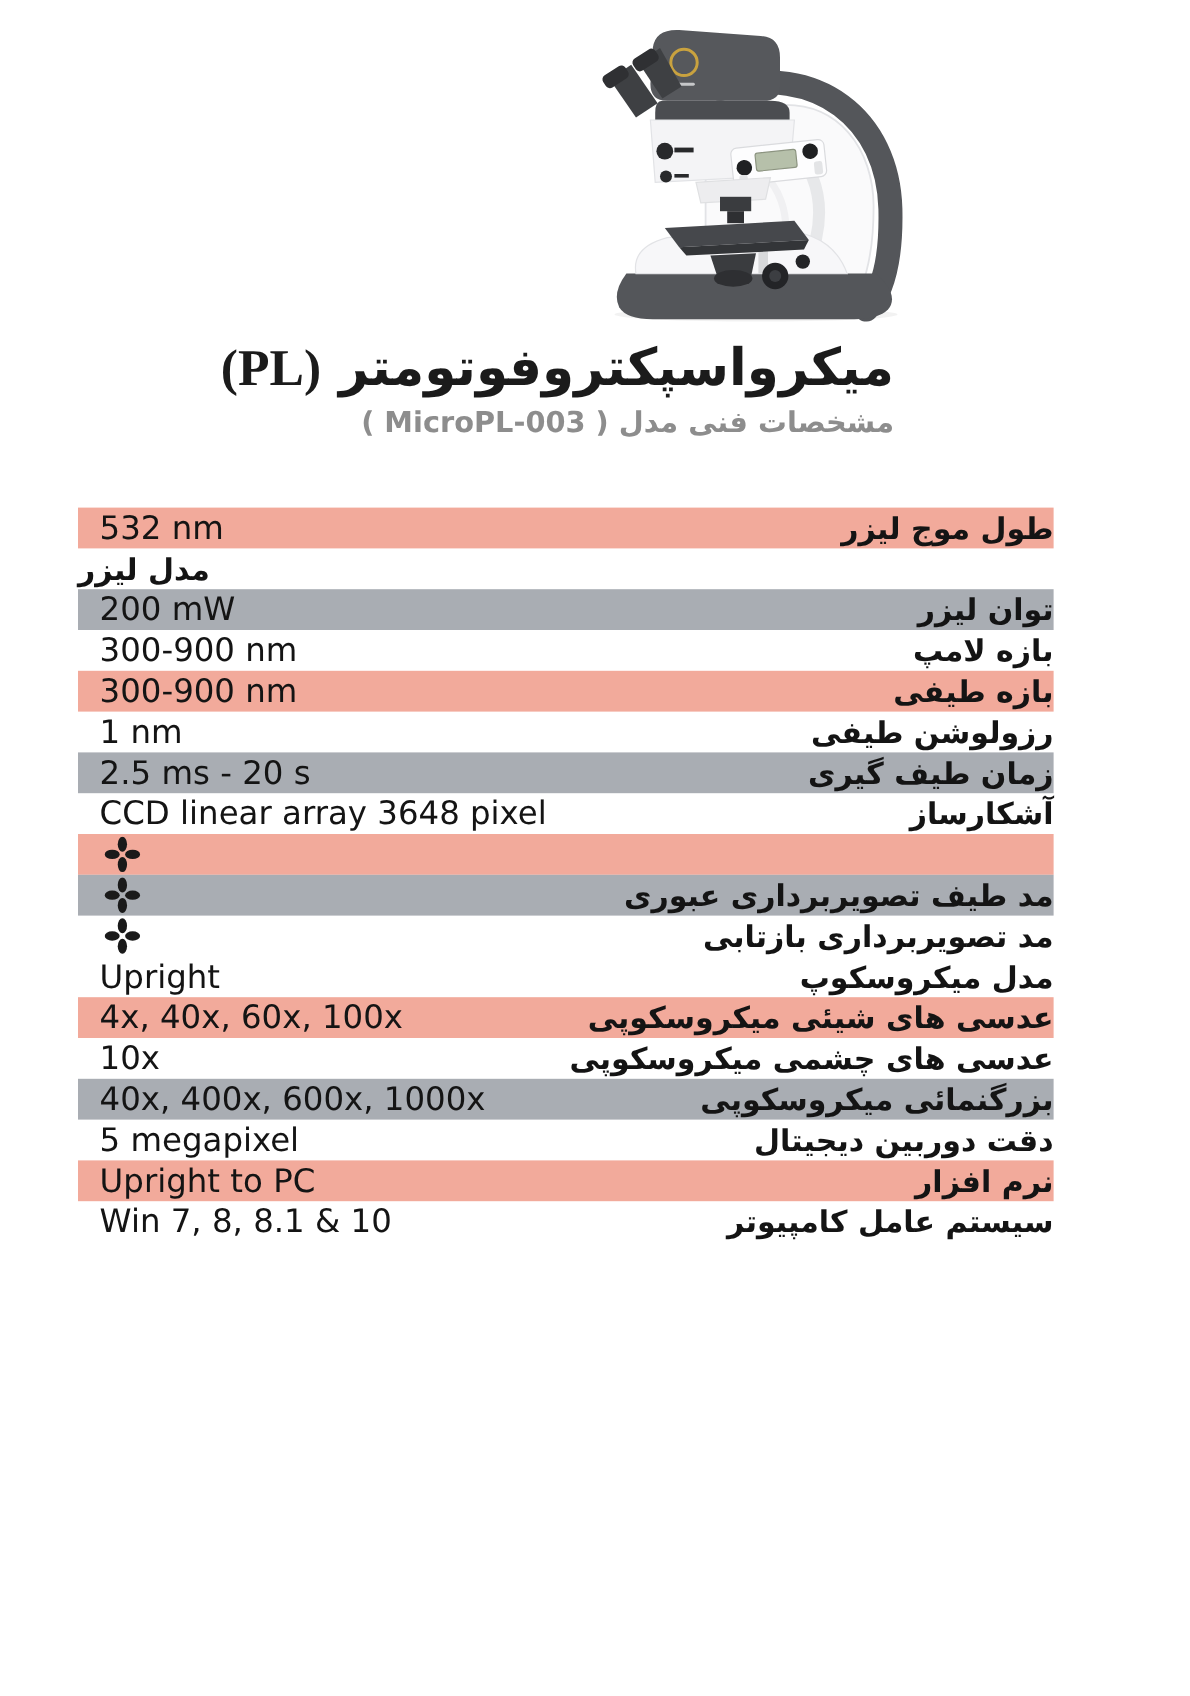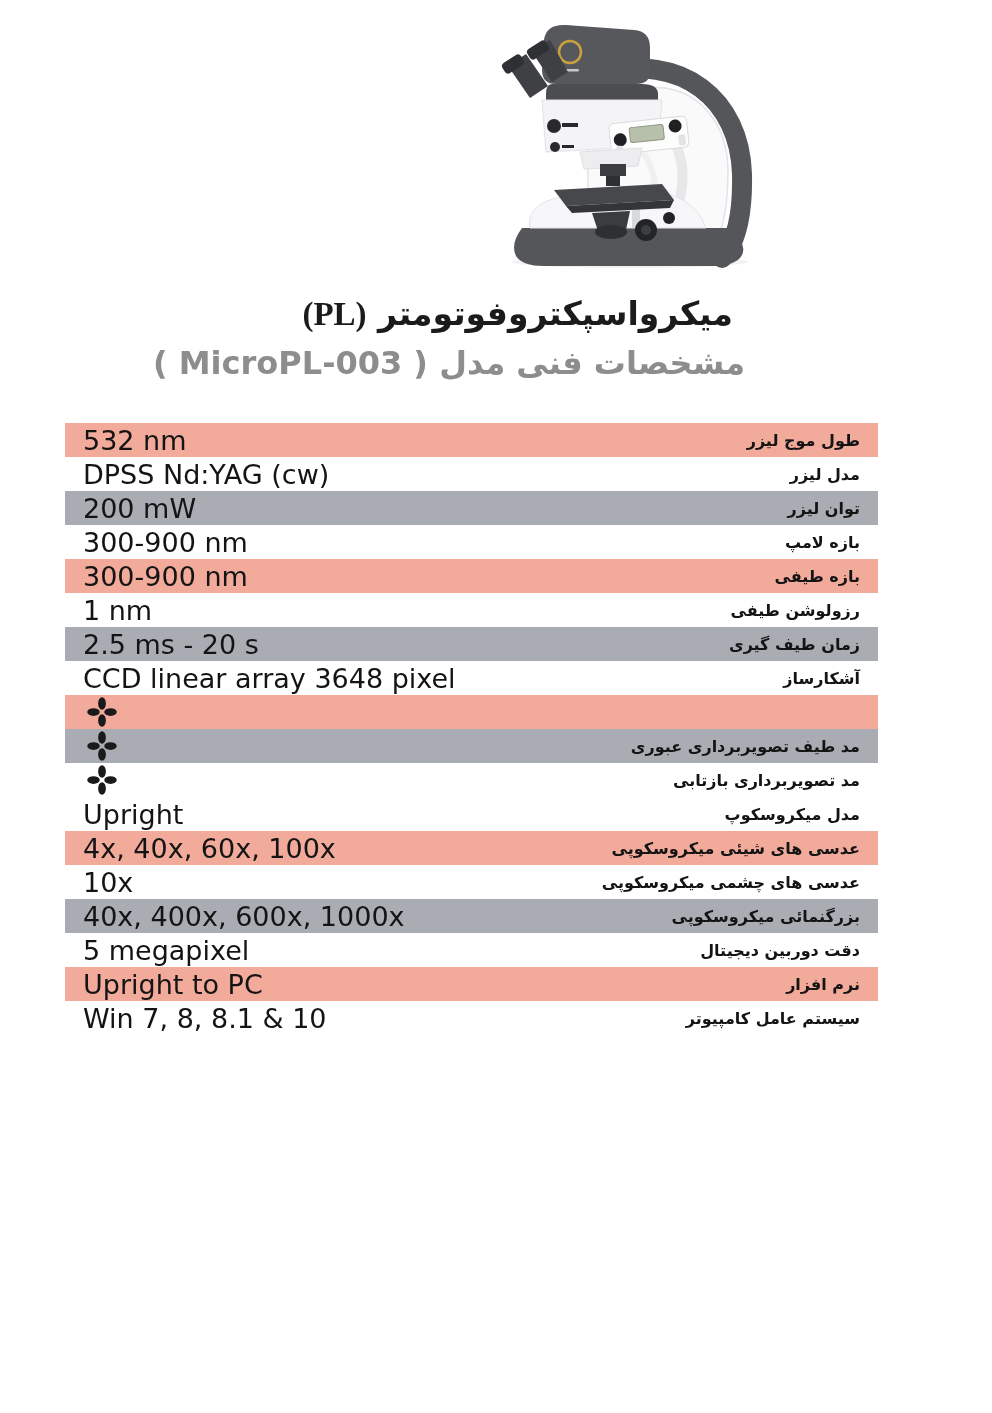--- a/index.html
+++ b/index.html
@@ -12,50 +12,50 @@
   }
   .product-image {
     position:absolute; left:492px; top:14px;
     width:275px; height:255px;
   }
   .title-block {
     position:absolute; top:284px; right:247px;
     text-align:right; direction:rtl; white-space:nowrap;
   }
   .page-title {
-    margin:12px; color:var(--title-text,#1b1b1b);
-    font-size:33px; font-weight:bold; line-height:1.1;
+    margin:0; color:var(--title-text,#1b1b1b);
+    font-size:43px; font-weight:bold; line-height:1.1;
   }
   .page-title .latin {
     font-family:"Liberation Serif", serif;
     font-weight:600; display:inline-block;
   }
   .page-subtitle {
     margin-top:7px; color:var(--subtitle-text,#8d8d8d);
-    font-size:32px; font-weight:bold; line-height:1.2;
+    font-size:24px; font-weight:bold; line-height:1.2;
   }
   .page-subtitle .latin { display:inline-block; font-weight:bold; }
   .spec-table {
     position:absolute; left:65px; top:423px; width:813px;
   }
   .spec-row {
     height:34px; display:flex; align-items:center;
     justify-content:space-between;
   }
   .spec-row.bg-salmon { background:var(--row-salmon,#F2AA9B); }
   .spec-row.bg-gray   { background:var(--row-gray,#A9ADB3);text-align:center; }
   .spec-row.bg-white  { background:transparent; }
   .spec-value {
     font-size:27px; color:var(--body-text,#141414);
     padding-left:18px; direction:ltr; white-space:nowrap;
   }
   .spec-value.check { padding-left:22px; display:flex; align-items:center; }
   .spec-label {
-    font-size:16px; font-weight:bold; color:var(--body-text,#141414);
-    padding-right:18px; direction:rtl; white-space:nowrap;
+    font-size:25px; font-weight:bold; color:var(--body-text,#141414);
+    padding-right:0; direction:rtl; white-space:nowrap;
   }
 </style>
 </head>
 <body style="--row-salmon: #F2AA9B; --row-gray: #A9ADB3; --title-text: #1B1B1B; --subtitle-text: #8D8D8D; --body-text: #141414;">
 
 <div class="product-image">
   <svg viewBox="0 0 275 255" width="275" height="255">
     <ellipse cx="138" cy="248" rx="118" ry="6" fill="#000000" opacity="0.05"></ellipse>
 
     <path d="M108,60 C190,38 248,86 250,160 C251,204 243,230 230,244" fill="none" stroke="#54565A" stroke-width="20" stroke-linecap="round"></path>
@@ -117,21 +117,20 @@
   <h1 class="page-title"><span>میکرواسپکتروفوتومتر</span> <span class="latin" dir="ltr">(PL)</span></h1>
   <div class="page-subtitle"><span>مشخصات فنی  مدل</span> <span class="latin" dir="ltr">( MicroPL-003 )</span></div>
 </div>
 
 <div class="spec-table" id="spec-table">
     <div class="spec-row bg-salmon">
       <div class="spec-value">532 nm</div>
       <div class="spec-label" dir="rtl">طول موج لیزر</div>
     </div>
     <div class="spec-row bg-white">
-      <div class="spec-value">DPSS Nd:YAG (cw)</div>
       <div class="spec-label" dir="rtl">مدل لیزر</div>
     </div>
     <div class="spec-row bg-gray">
       <div class="spec-value">200 mW</div>
       <div class="spec-label" dir="rtl">توان لیزر</div>
     </div>
     <div class="spec-row bg-white">
       <div class="spec-value">300-900 nm</div>
       <div class="spec-label" dir="rtl">بازه لامپ</div>
     </div>

